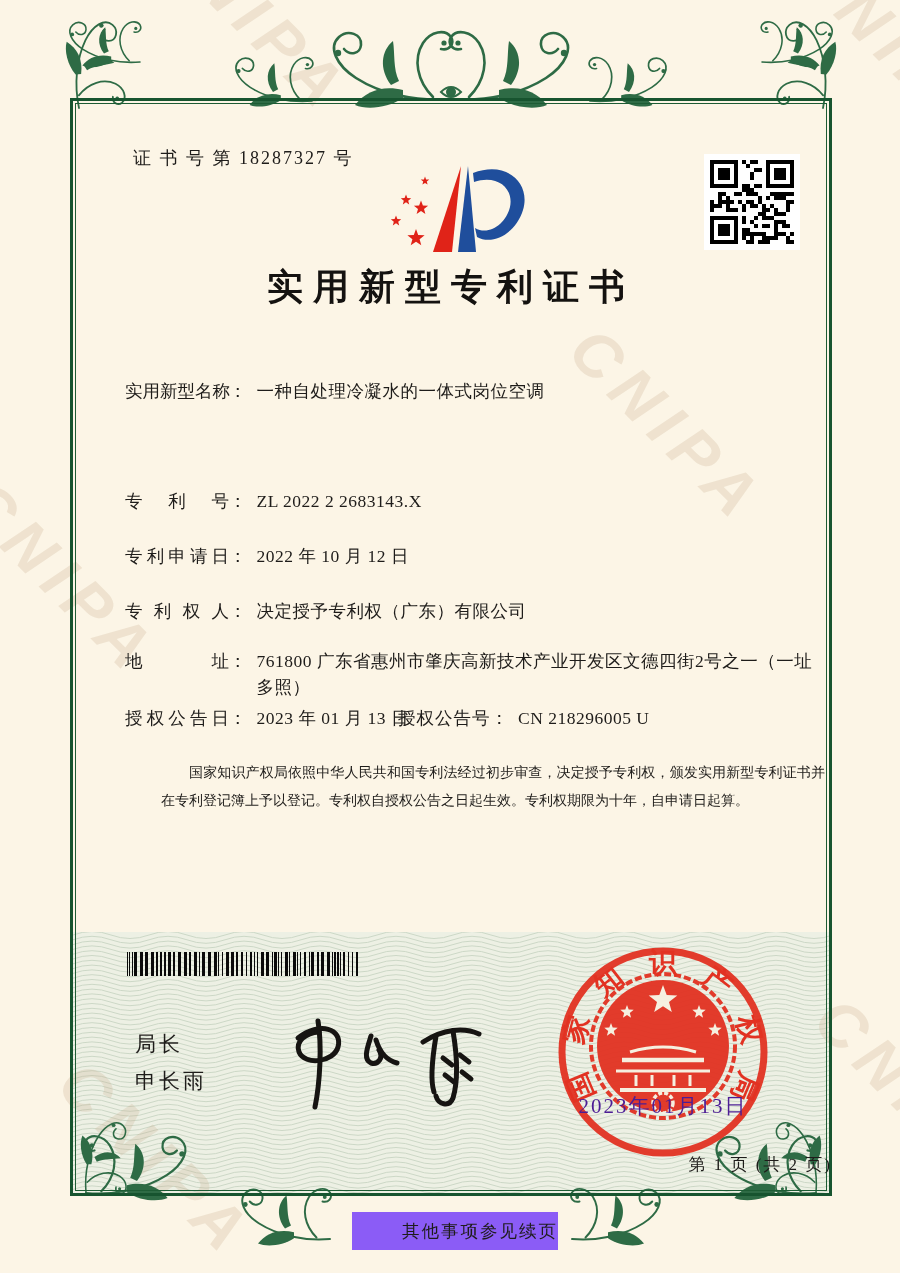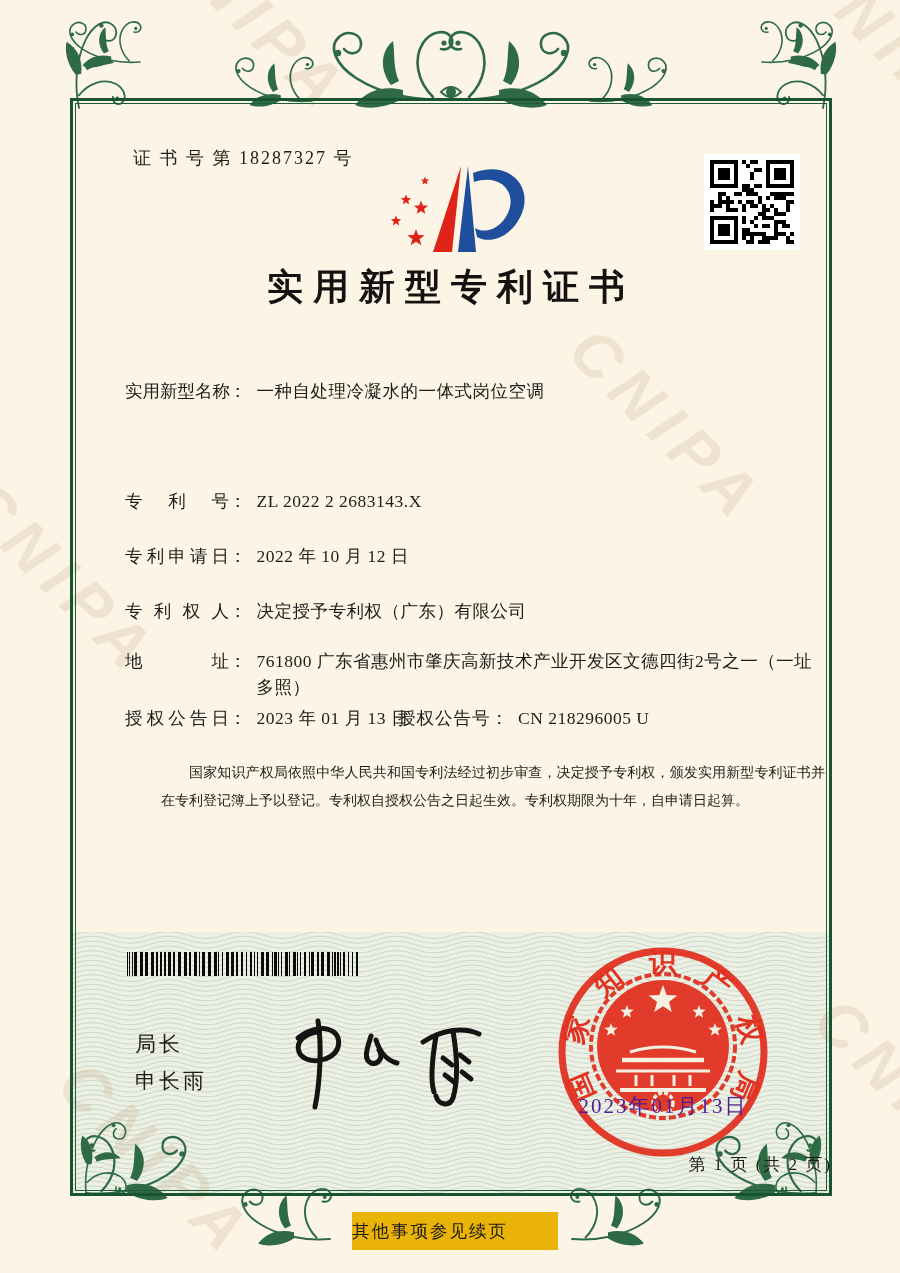--- a/index.html
+++ b/index.html
@@ -43,22 +43,22 @@
   .paras p{margin:0;text-indent:2em;}
 
   .barcode{left:125px;top:951px;}
   .officer{left:135px;top:1030px;font-size:21px;letter-spacing:3px;}
   .officer-name{left:135px;top:1067px;font-size:21px;letter-spacing:3px;}
   .autograph{left:265px;top:1003px;}
   .seal{left:543px;top:942px;}
   .seal-date{left:538px;top:1092px;width:250px;text-align:center;font-size:21px;
              letter-spacing:2px;color:#4c1d95;z-index:5;}
   .page-num{left:70px;top:1153px;width:762px;text-align:right;font-size:17px;letter-spacing:2px;}
-  .foot-note{left:352px;top:1212px;width:206px;height:38px;background:#eab308;
-             text-align:left;line-height:38px;font-size:17.5px;letter-spacing:2px;z-index:5;}
+  .foot-note{left:352px;top:1212px;width:206px;height:38px;background:#8b5cf6;
+             text-align:right;line-height:38px;font-size:17.5px;letter-spacing:2px;z-index:5;}
 </style>
 </head>
 <body>
 
 <div class="page">
 
   <svg class="guilloche" id="guilloche-svg" width="756" height="261" viewBox="0 0 756 261">
       <rect x="0" y="0" width="756" height="261" fill="#edf0e4"></rect>
       <path d="M0 3.0 q19 -7 38 0 q19 7 38 0 q19 -7 38 0 q19 7 38 0 q19 -7 38 0 q19 7 38 0 q19 -7 38 0 q19 7 38 0 q19 -7 38 0 q19 7 38 0 q19 -7 38 0 q19 7 38 0 q19 -7 38 0 q19 7 38 0 q19 -7 38 0 q19 7 38 0 q19 -7 38 0 q19 7 38 0 q19 -7 38 0 q19 7 38 0" fill="none" stroke="#c8d5c3" stroke-width="0.9"></path>
       <path d="M0 7.8 q19 -7 38 0 q19 7 38 0 q19 -7 38 0 q19 7 38 0 q19 -7 38 0 q19 7 38 0 q19 -7 38 0 q19 7 38 0 q19 -7 38 0 q19 7 38 0 q19 -7 38 0 q19 7 38 0 q19 -7 38 0 q19 7 38 0 q19 -7 38 0 q19 7 38 0 q19 -7 38 0 q19 7 38 0 q19 -7 38 0 q19 7 38 0" fill="none" stroke="#c8d5c3" stroke-width="0.9"></path>

